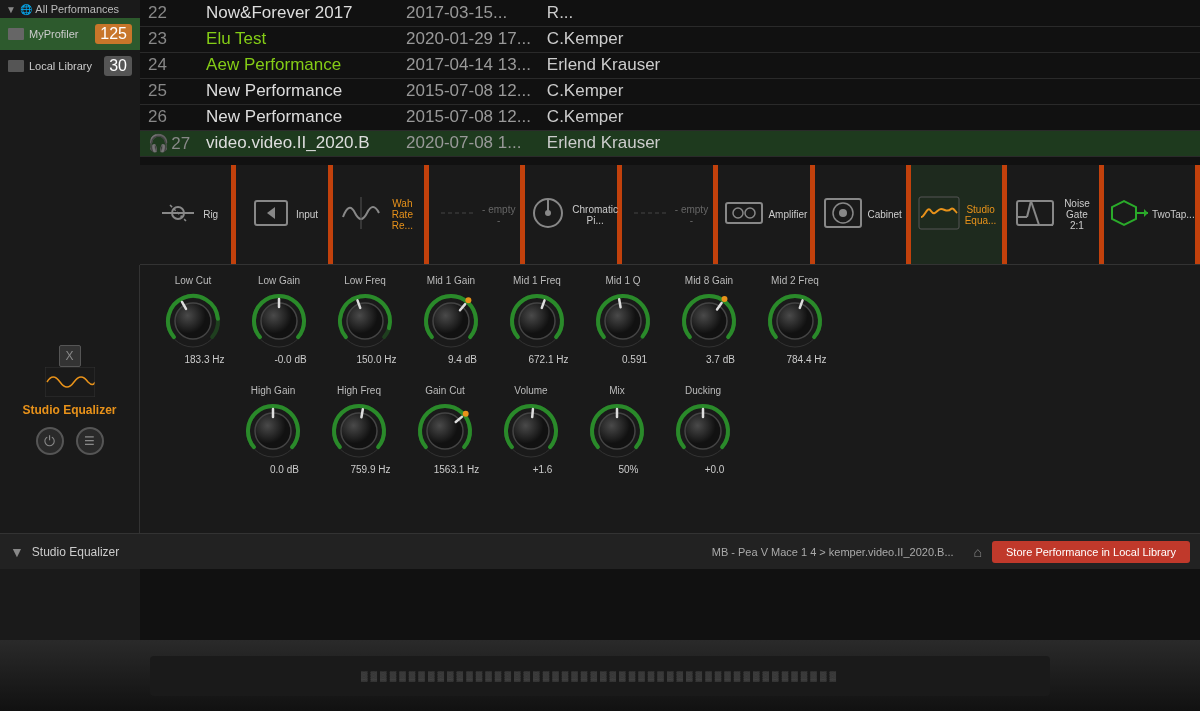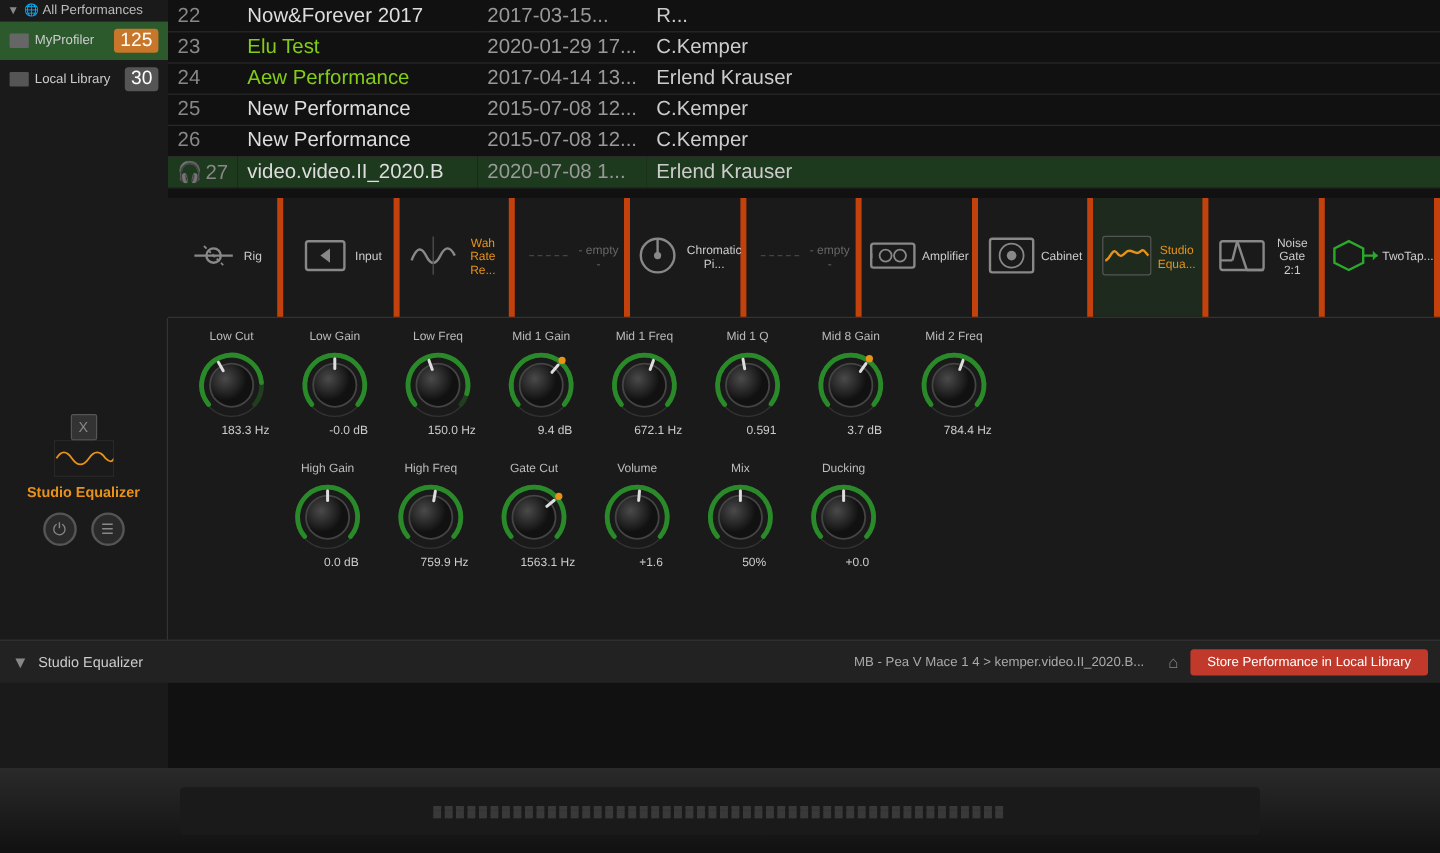--- a/index.html
+++ b/index.html
@@ -748,21 +748,21 @@
         </radialGradient>
       </defs>
 
       <line x1="31.431074487337025" y1="15.212691457829088" x2="32.82025990867247" y2="7.334229433731423" stroke="#ddd" stroke-width="2.5" stroke-linecap="round"></line>
 
     </svg>
   </div>
           <div class="knob-value">759.9 Hz</div>
         </div>
         <div class="knob-group">
-          <div class="knob-label">Gate Cut</div>
+          <div class="knob-label">Gain Cut</div>
           <div style="width: 58px; height: 58px; position: relative; cursor: pointer;">
     <svg width="58" height="58" viewBox="0 0 58 58">
 
       <circle cx="29" cy="29" r="26" fill="#1a1a1a" stroke="#333" stroke-width="1"></circle>
 
       <path d="M 9.848888922025548 45.06969024216348 A 25 25 0 1 1 48.15111107797445 45.06969024216348" fill="none" stroke="#1f3f1f" stroke-width="4" stroke-linecap="round"></path>
 
       <path d="M 9.848888922025548 45.06969024216348 A 25 25 0 1 1 48.15111107797445 45.06969024216348" fill="none" stroke="#2a8a2a" stroke-width="4" stroke-linecap="round"></path>
 
       <circle cx="29" cy="29" r="18" fill="url(#kghigh_cut)" stroke="#444" stroke-width="1.5"></circle>

